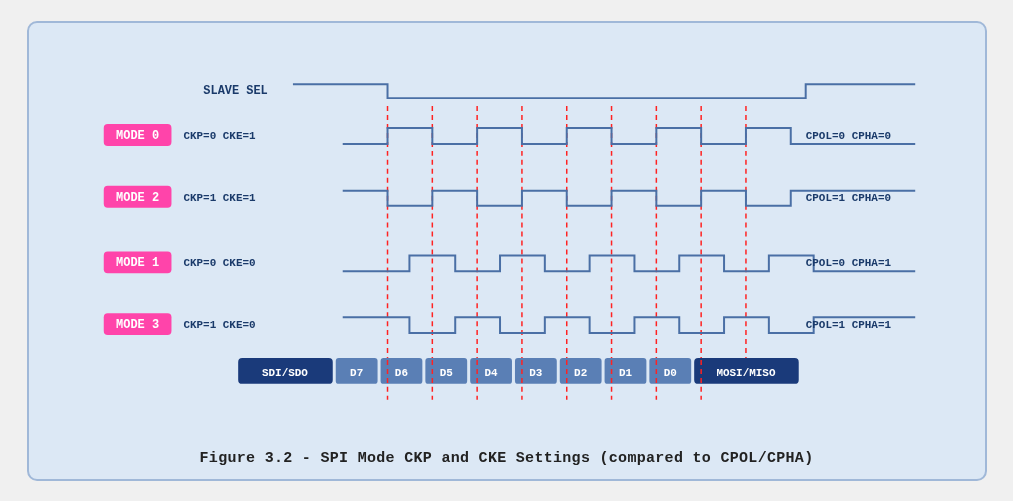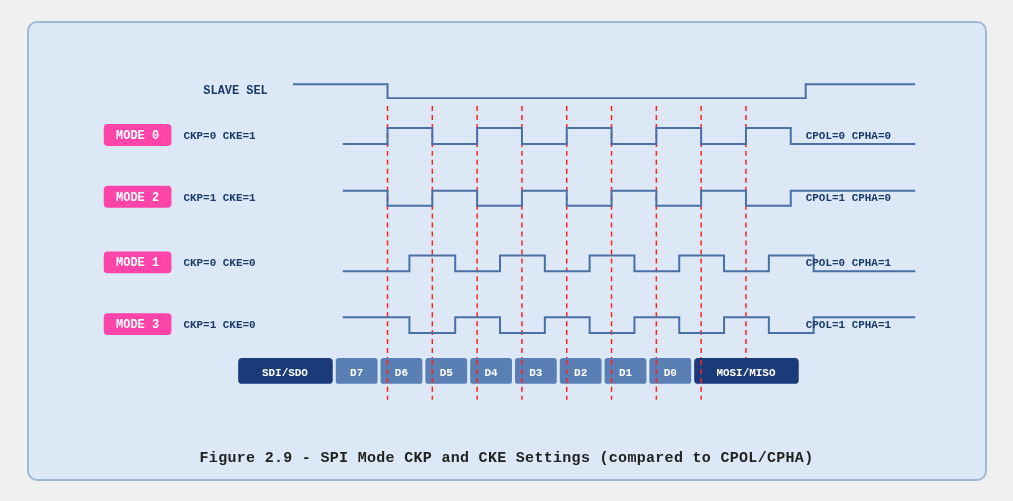--- a/index.html
+++ b/index.html
@@ -139,14 +139,14 @@
       <line x1="385" y1="305" x2="385" y2="345" class="red-dash"></line>
       <line x1="430" y1="305" x2="430" y2="345" class="red-dash"></line>
       <line x1="475" y1="305" x2="475" y2="345" class="red-dash"></line>
       <line x1="520" y1="305" x2="520" y2="345" class="red-dash"></line>
       <line x1="565" y1="305" x2="565" y2="345" class="red-dash"></line>
       <line x1="610" y1="305" x2="610" y2="345" class="red-dash"></line>
       <line x1="655" y1="305" x2="655" y2="345" class="red-dash"></line>
 
     </svg>
   </div>
-  <div class="caption">Figure 2.9 - SPI Mode CKP and CKE Settings (compared to CPOL/CPHA)</div>
+  <div class="caption">Figure 3.2 - SPI Mode CKP and CKE Settings (compared to CPOL/CPHA)</div>
 </div>
 
 </body></html>

